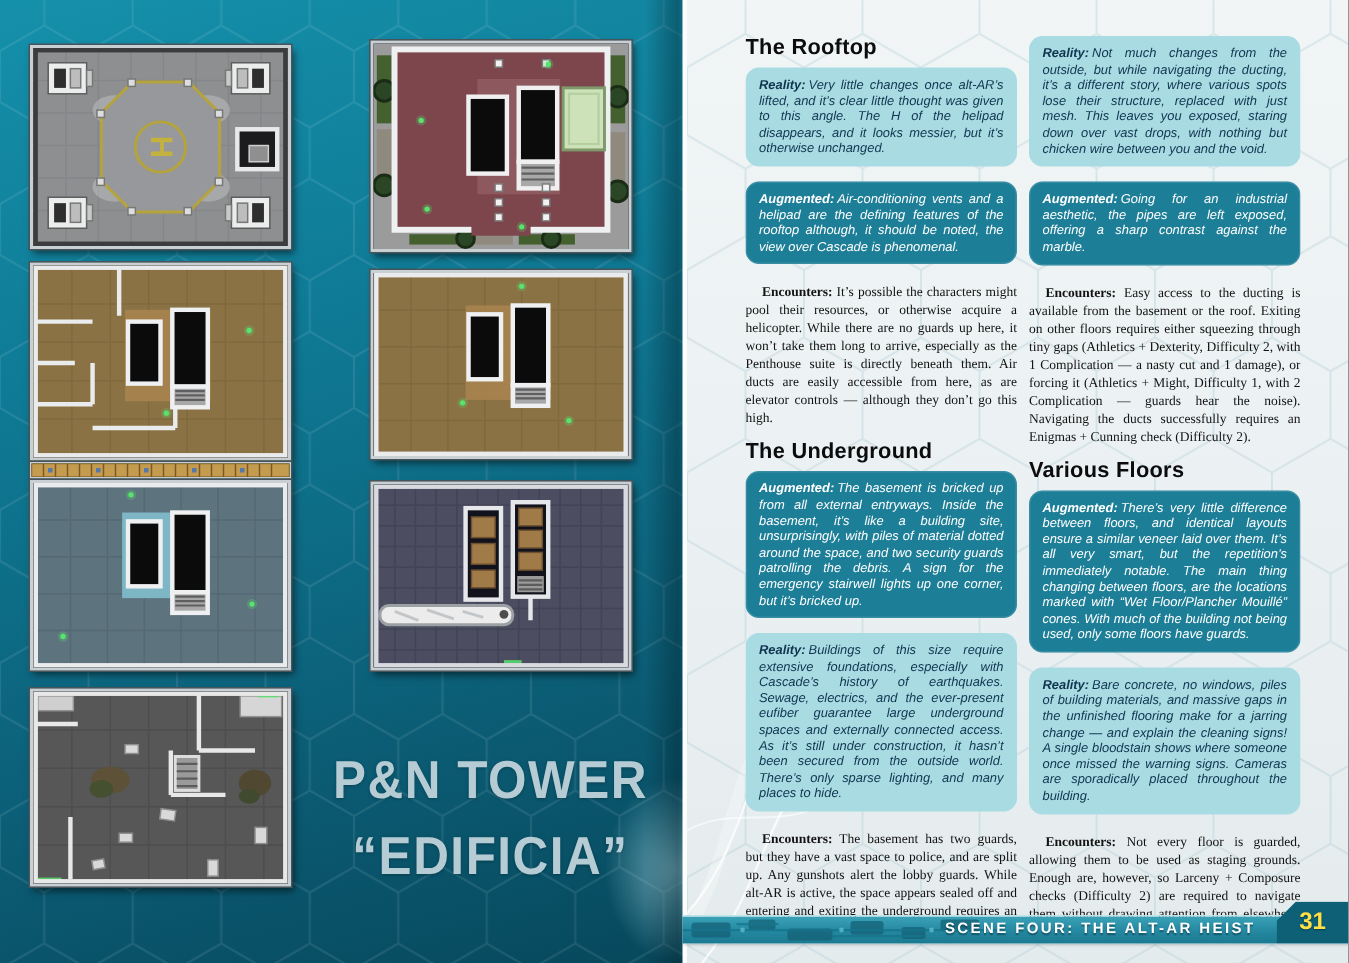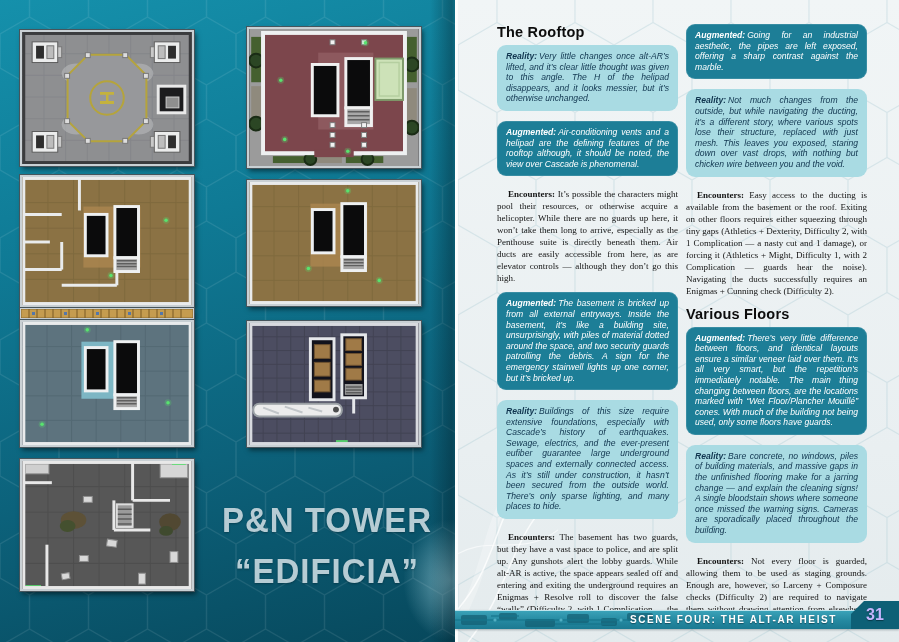--- a/index.html
+++ b/index.html
@@ -46,21 +46,21 @@
   
   .footer-bar{position:absolute;left:455px;top:610px;width:444px;height:18px;
     background:linear-gradient(180deg,#3aa2b8 0%,#2488a0 55%,#1b7astro 100%,#1b7a92 100%);
     background:linear-gradient(180deg,#3aa2b8 0%,#2488a0 55%,#1b7a92 100%);
     border-top:1px solid #bfe4ec;box-shadow:0 1px 2px rgba(0,30,40,.3);}
   .footer-bar svg{position:absolute;left:0;top:0;}
   .scene-label{position:absolute;right:62px;top:0;height:18px;line-height:18px;color:#ffffff;
     font-weight:800;font-size:10px;letter-spacing:1.6px;text-shadow:0 1px 1px rgba(0,20,30,.45);white-space:nowrap;}
   .page-num{position:absolute;right:0;top:601px;width:48px;height:28px;background:#0e6076;
     clip-path:polygon(13px 0,100% 0,100% 100%,0 100%,0 13px);
-    color:#c4b5fd;font-weight:800;font-size:16px;text-align:center;line-height:27px;
+    color:#fde047;font-weight:800;font-size:16px;text-align:center;line-height:27px;
     text-shadow:0 1px 1px rgba(0,20,30,.5);}
 </style>
 </head>
 <body>
 
 <div class="spread">
 
   <div class="left-page">
     <svg class="hexsvg" width="458" height="642">
       <defs>
@@ -357,35 +357,36 @@
     <div class="col col1">
       <div class="sec-h">The Rooftop</div>
       <div class="box real">
         <p><span class="lead">Reality:</span><span>Very little changes once alt-AR’s lifted, and it’s clear little thought was given to this angle. The H of the helipad disappears, and it looks messier, but it’s otherwise unchanged.</span></p>
       </div>
       <div class="box aug">
         <p><span class="lead">Augmented:</span><span>Air-conditioning vents and a helipad are the defining features of the rooftop although, it should be noted, the view over Cascade is phenomenal.</span></p>
       </div>
       <p class="body-para"><span class="lead">Encounters:</span> <span>It’s possible the characters might pool their resources, or otherwise acquire a helicopter. While there are no guards up here, it won’t take them long to arrive, especially as the Penthouse suite is directly beneath them. Air ducts are easily accessible from here, as are elevator controls — although they don’t go this high.</span></p>
 
+      <div class="sec-h">The Underground</div>
       <div class="box aug">
         <p><span class="lead">Augmented:</span><span>The basement is bricked up from all external entryways. Inside the basement, it’s like a building site, unsurprisingly, with piles of material dotted around the space, and two security guards patrolling the debris. A sign for the emergency stairwell lights up one corner, but it’s bricked up.</span></p>
       </div>
       <div class="box real">
         <p><span class="lead">Reality:</span><span>Buildings of this size require extensive foundations, especially with Cascade’s history of earthquakes. Sewage, electrics, and the ever-present eufiber guarantee large underground spaces and externally connected access. As it’s still under construction, it hasn’t been secured from the outside world. There’s only sparse lighting, and many places to hide.</span></p>
       </div>
       <p class="body-para"><span class="lead">Encounters:</span> <span>The basement has two guards, but they have a vast space to police, and are split up. Any gunshots alert the lobby guards. While alt-AR is active, the space appears sealed off and entering and exiting the underground requires an Enigmas + Resolve roll to discover the false “walls” (Difficulty 2, with 1 Complication — the guards hear some commotion). The basement and lobby are connected via the emergency stairwell.</span></p>
     </div>
 
     <div class="col col2">
+      <div class="box real">
+        <p><span class="lead">Reality:</span><span>Not much changes from the outside, but while navigating the ducting, it’s a different story, where various spots lose their structure, replaced with just mesh. This leaves you exposed, staring down over vast drops, with nothing but chicken wire between you and the void.</span></p>
+      </div>
       <div class="box aug">
         <p><span class="lead">Augmented:</span><span>Going for an industrial aesthetic, the pipes are left exposed, offering a sharp contrast against the marble.</span></p>
-      </div>
-      <div class="box real">
-        <p><span class="lead">Reality:</span><span>Not much changes from the outside, but while navigating the ducting, it’s a different story, where various spots lose their structure, replaced with just mesh. This leaves you exposed, staring down over vast drops, with nothing but chicken wire between you and the void.</span></p>
       </div>
       <p class="body-para"><span class="lead">Encounters:</span> <span>Easy access to the ducting is available from the basement or the roof. Exiting on other floors requires either squeezing through tiny gaps (Athletics + Dexterity, Difficulty 2, with 1 Complication — a nasty cut and 1 damage), or forcing it (Athletics + Might, Difficulty 1, with 2 Complication — guards hear the noise). Navigating the ducts successfully requires an Enigmas + Cunning check (Difficulty 2).</span></p>
 
       <div class="sec-h">Various Floors</div>
       <div class="box aug">
         <p><span class="lead">Augmented:</span><span>There’s very little difference between floors, and identical layouts ensure a similar veneer laid over them. It’s all very smart, but the repetition’s immediately notable. The main thing changing between floors, are the locations marked with “Wet Floor/Plancher Mouillé” cones. With much of the building not being used, only some floors have guards.</span></p>
       </div>
       <div class="box real">
         <p><span class="lead">Reality:</span><span>Bare concrete, no windows, piles of building materials, and massive gaps in the unfinished flooring make for a jarring change — and explain the cleaning signs! A single bloodstain shows where someone once missed the warning signs. Cameras are sporadically placed throughout the building.</span></p>
       </div>

